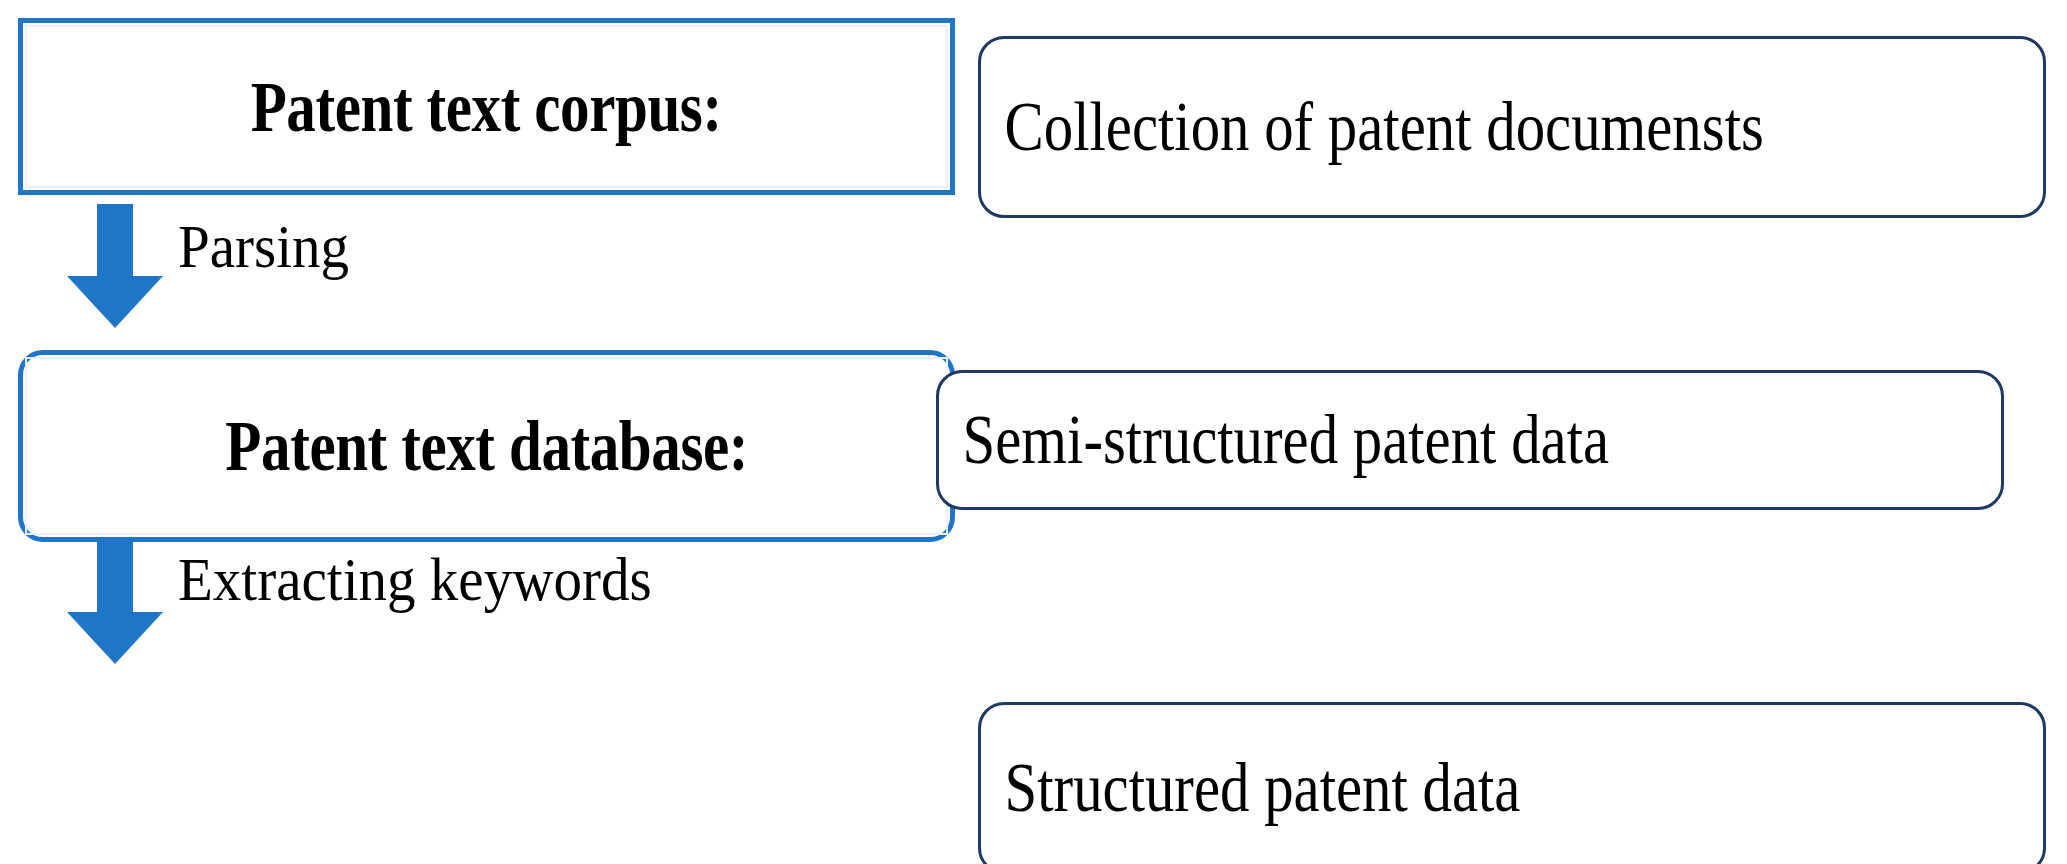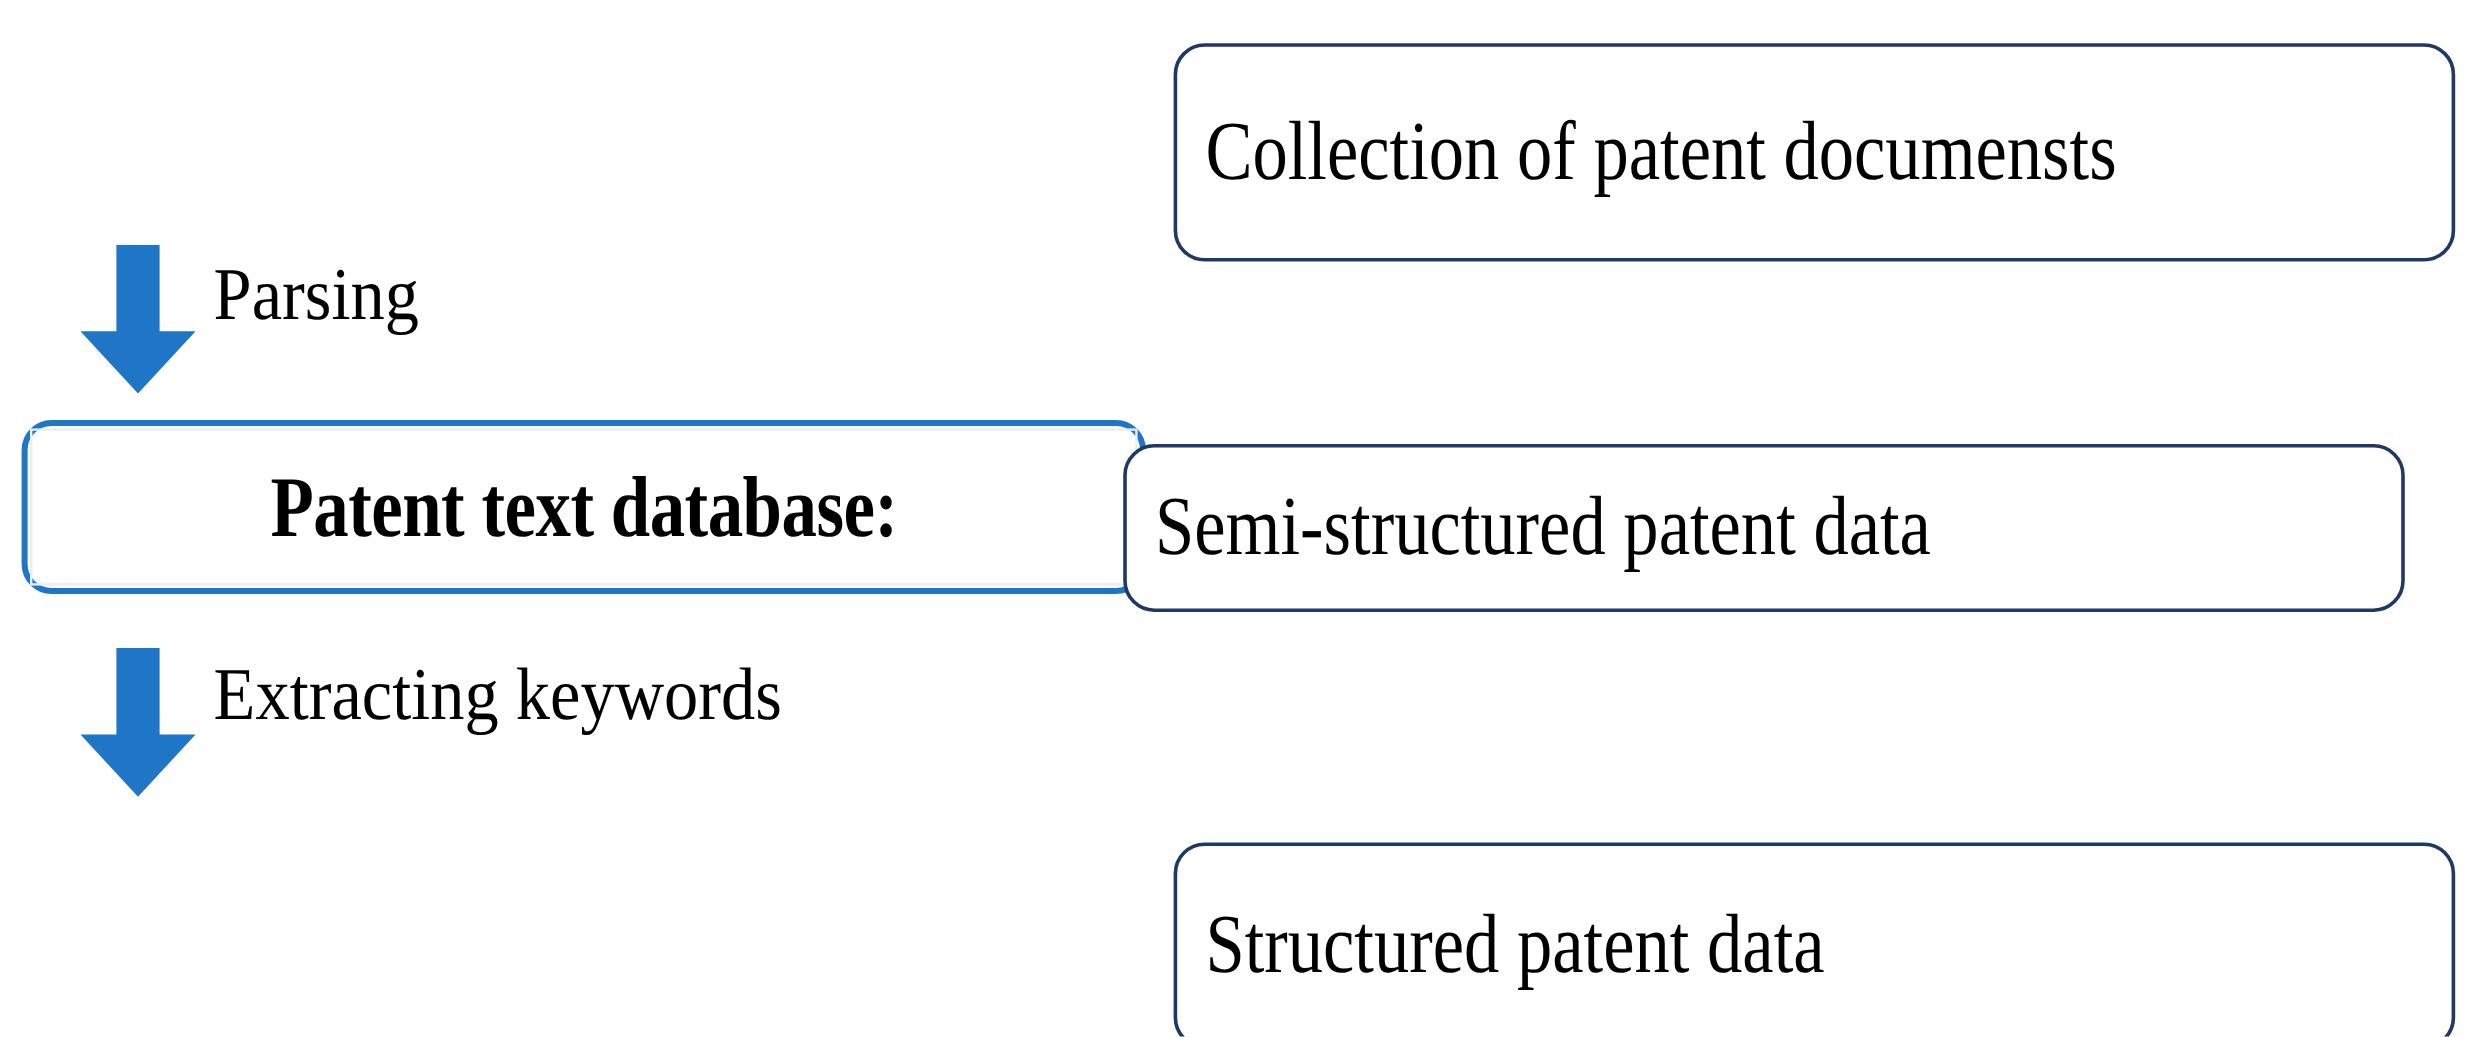--- a/index.html
+++ b/index.html
@@ -86,33 +86,36 @@
     white-space: nowrap;
     transform: scaleX(0.92);
     transform-origin: left center;
   }
 </style>
 </head>
 <body>
 
 <div id="canvas">
 
+  <div class="box-left" style="left:18px; top:18px; width:937px; height:177px;">
+    <span class="txt">Patent text corpus:</span>
+  </div>
 
   <div class="box-right" style="left:978px; top:14px; width:1068px; height:182px;">
     <span class="txt">Collection of patent documensts</span>
   </div>
 
   <div class="arrow" style="left:67px; top:204px;">
     <svg width="96" height="124" viewBox="0 0 96 124" aria-hidden="true">
       <polygon points="30,0 66,0 66,72 96,72 48,124 0,72 30,72" fill="#1F76C7"></polygon>
     </svg>
   </div>
   <div class="arrow-label" style="left:178px; top:215px;">Parsing</div>
 
-  <div class="box-left" style="left:18px; top:350px; width:937px; height:145px;border-radius:25px;">
+  <div class="box-left" style="left:18px; top:350px; width:937px; height:192px;border-radius:25px;">
     <span class="txt">Patent text database:</span>
   </div>
 
   <div class="box-right" style="left:936px; top:348px; width:1068px; height:140px;">
     <span class="txt">Semi-structured patent data</span>
   </div>
 
   <div class="arrow" style="left:67px; top:540px;">
     <svg width="96" height="124" viewBox="0 0 96 124" aria-hidden="true">
       <polygon points="30,0 66,0 66,72 96,72 48,124 0,72 30,72" fill="#1F76C7"></polygon>

